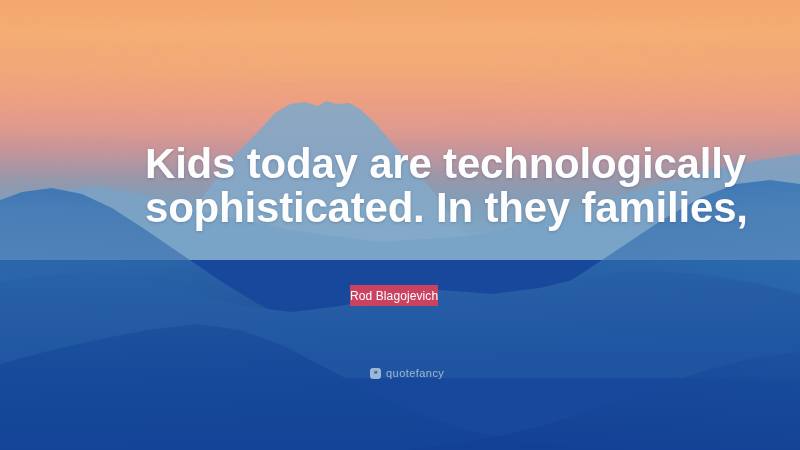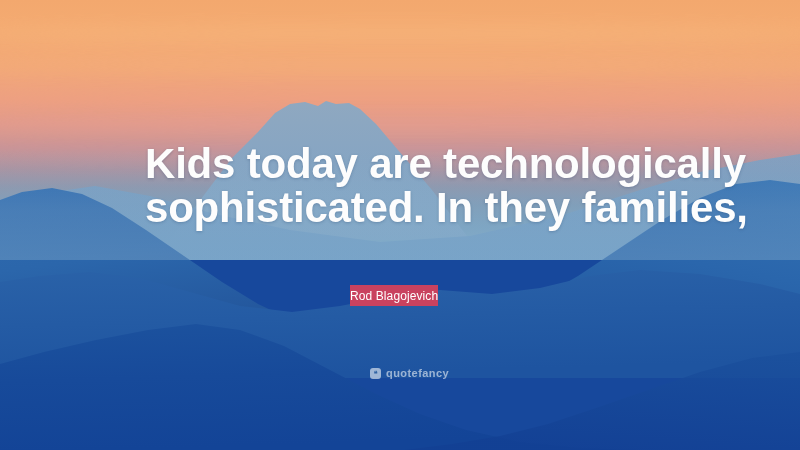--- a/index.html
+++ b/index.html
@@ -130,21 +130,21 @@
     font-size: 7px;
     line-height: 1;
     color: #3f6fa8;
     font-weight: 700;
     letter-spacing: -0.5px;
   }
   .wm-text {
     color: #e8eef4;
     font-size: 11px;
     letter-spacing: .45px;
-    font-weight: 700;
+    font-weight: 400;
   }
 </style>
 </head>
 <body>
 
 <div id="stage">
 
   <div class="sky">
     <div class="sky-streak streak-a"></div>
     <div class="sky-streak streak-b"></div>

